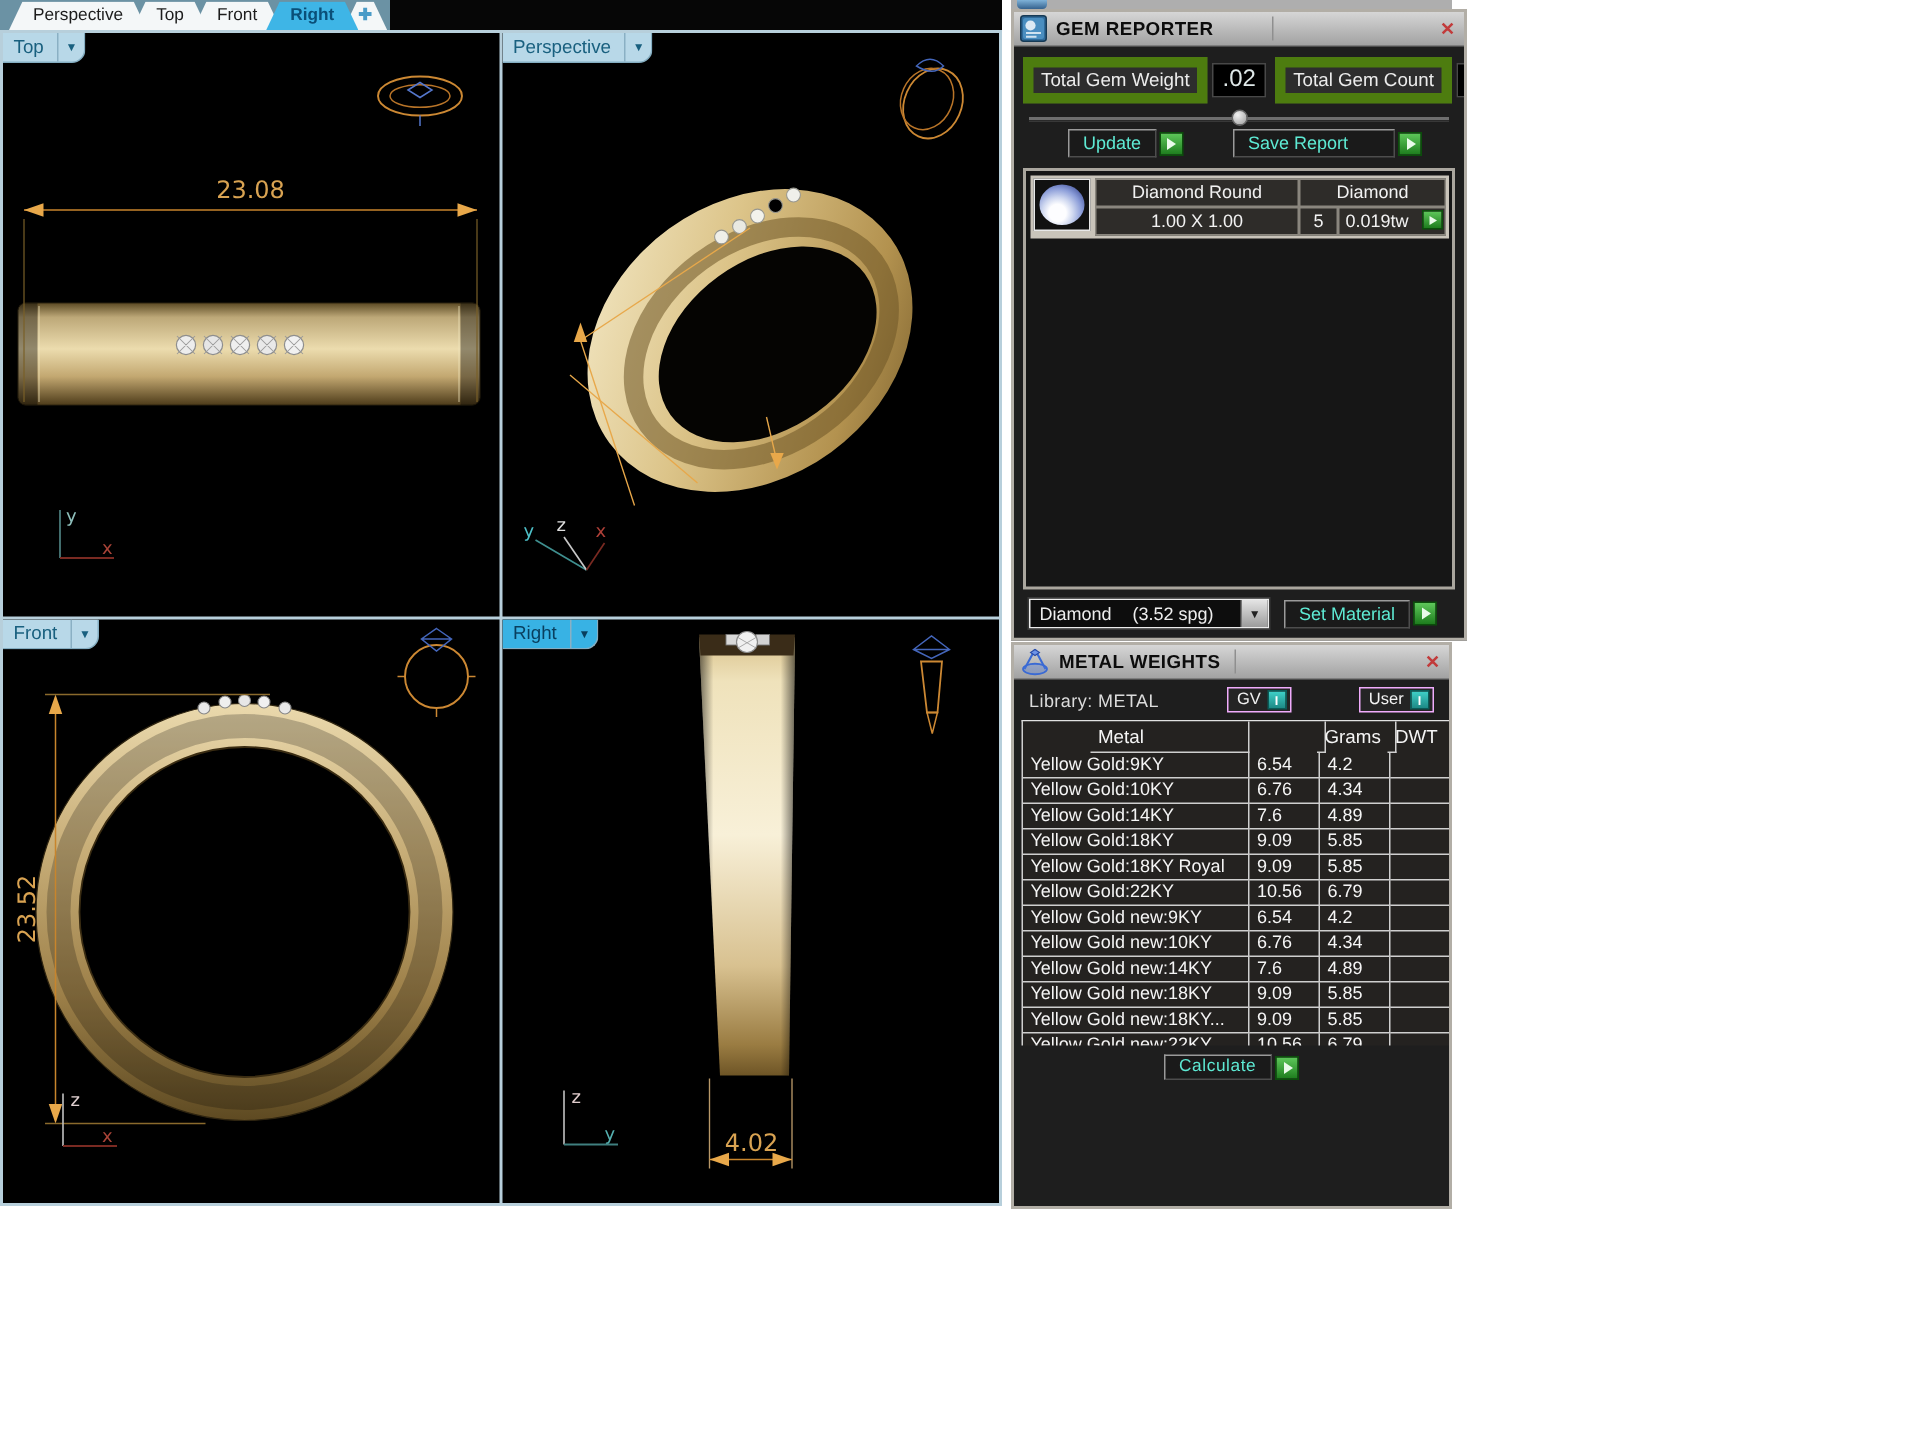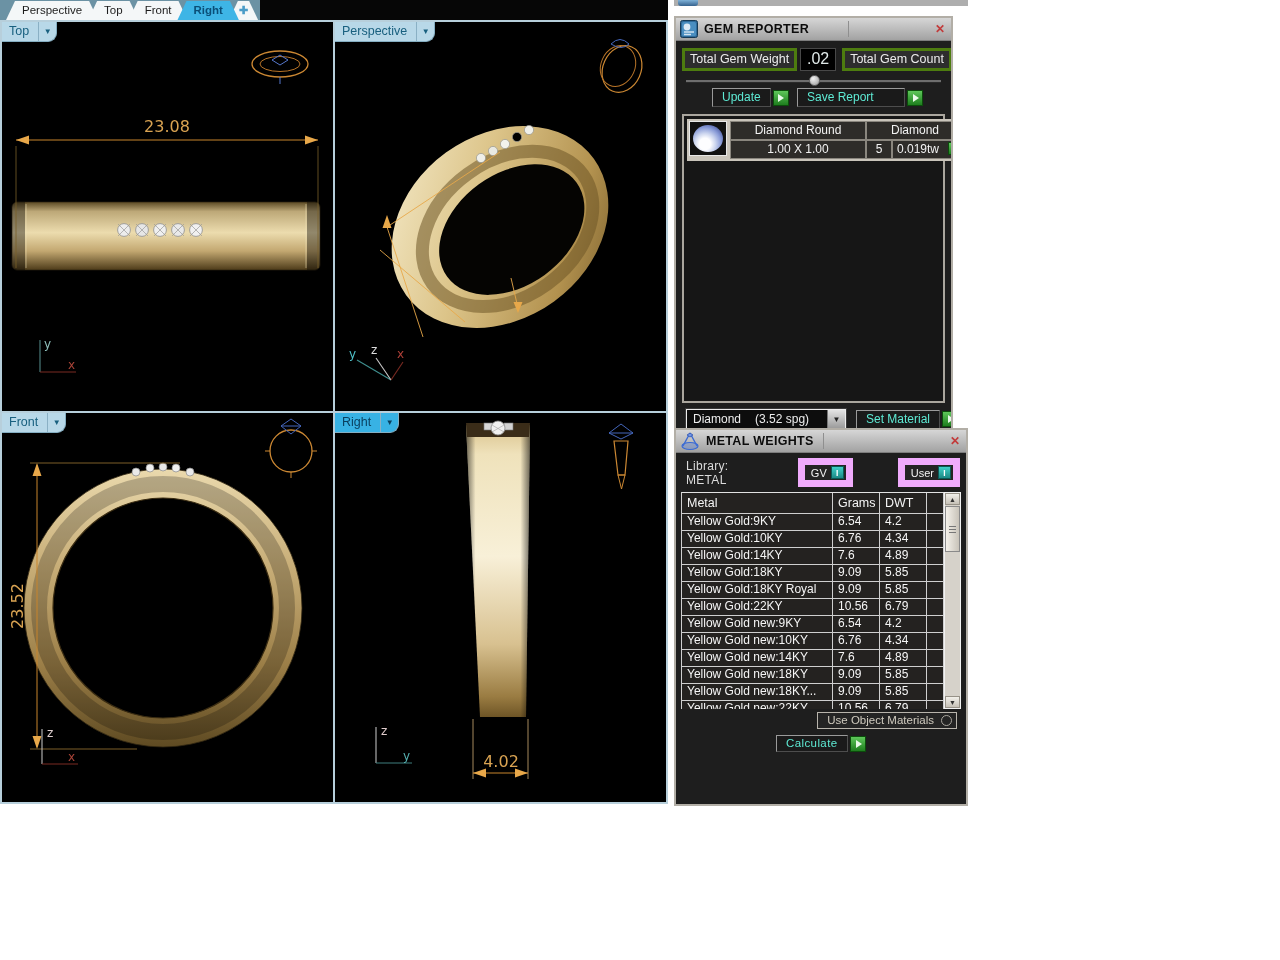--- a/index.html
+++ b/index.html
@@ -32,34 +32,34 @@
           font-size:8px;border-bottom-right-radius:9px;}
   .vlabel.active{background:#38b2e4;color:#093f5e;}
   .vp svg{position:absolute;left:0;top:0;}
 
   
   .topstrip{position:absolute;left:674px;top:0;width:294px;height:6px;background:#aeaeae;}
   .topstrip .sliver{position:absolute;left:4px;top:0;width:20px;height:6px;
        background:linear-gradient(#7fb2d8,#35628e);border-radius:0 0 3px 3px;}
   .panel{position:absolute;left:674px;box-sizing:border-box;
          border:2px solid #b2aea6;background:#1e1e1e;display:flex;flex-direction:column;}
-  .panel.gem{top:16px;width:279px;height:421px;}
+  .panel.gem{top:6px;width:304px;height:421px;}
   .panel.metal{top:428px;width:294px;height:378px;}
   .titlebar{position:relative;height:22px;flex:0 0 22px;display:flex;align-items:center;
             background:linear-gradient(#d6d6d6,#a2a2a2);border-bottom:1px solid #7d7d7d;
             padding:0 4px;}
   .titlebar .ptitle{font-weight:bold;font-size:12.5px;color:#0c0c0c;margin-left:6px;letter-spacing:.3px;}
   .titlebar .tdiv{position:absolute;top:3px;bottom:3px;width:1px;background:#8f8f8f;}
   .panel.gem .tdiv{left:172px;} .panel.metal .tdiv{left:147px;}
   .closex{margin-left:auto;color:#c23b3b;font-weight:bold;font-size:12px;padding:0 2px;}
   .pbody{flex:1;display:flex;flex-direction:column;overflow:hidden;background:#1e1e1e;}
 
   
   .totals{display:flex;gap:3px;margin:7px 6px 2px 6px;align-items:center;}
-  .tlabel{background:#2d2d2d;border:3px solid #4d7c0f;padding:1px 5px 2px;white-space:nowrap;
+  .tlabel{background:#2d2d2d;border:7px solid #4d7c0f;padding:1px 5px 2px;white-space:nowrap;
           color:#ececec;font-size:12.5px;}
   .tval{background:#000;border:1px solid #484848;min-width:30px;text-align:center;
         color:#dfe8e8;font-size:16px;padding:1px 2px 2px;}
   .slider{position:relative;height:11px;margin:1px 10px;}
   .slider .groove{position:absolute;left:0;right:0;top:6px;height:2px;background:#6e6e6e;
         border-bottom:1px solid #2a2a2a;}
   .slider .knob{position:absolute;left:50%;top:1px;width:9px;height:9px;margin-left:-5px;
         border-radius:50%;background:radial-gradient(circle at 35% 30%,#f2f2f2,#9a9a9a);
         border:1px solid #666;}
   .btnrow{display:flex;margin:2px 28px 7px 36px;justify-content:space-between;}
@@ -87,30 +87,30 @@
         font-size:12px;box-sizing:border-box;}
   .dropdown .dname{padding-left:6px;}
   .dropdown .dspg{margin-left:14px;}
   .dropdown .darrow{margin-left:auto;width:17px;align-self:stretch;
         background:linear-gradient(#e4e4e4,#9c9c9c);border-left:1px solid #777;color:#222;
         font-size:8px;display:flex;align-items:center;justify-content:center;}
 
   
   .librow{display:flex;align-items:center;padding:5px 6px 5px 10px;gap:40px;}
   .libtext{color:#dcdcdc;font-size:12px;letter-spacing:.3px;}
-  .togglebtn{display:flex;align-items:center;gap:4px;background:#242424;border:7px solid #f0abfc;
+  .togglebtn{display:flex;align-items:flex-start;gap:4px;background:#242424;border:1px solid #f0abfc;
         padding:1px 2px 1px 6px;color:#f2f2f2;font-size:11px;margin-left:5px;}
   .togglebtn:first-of-type{margin-left:auto;}
   .ibox{width:11px;height:11px;background:linear-gradient(#3fd0c8,#1d8a86);border:1px solid #0a5a56;
         color:#fff;font-size:8.5px;font-weight:bold;display:flex;align-items:center;justify-content:center;}
   .tablewrap{display:flex;margin:0 5px;}
   .mtable{flex:1;border-top:1px solid #e2e2e2;border-left:1px solid #cfcfcf;}
   .mhead,.mrow{display:grid;grid-template-columns:151px 47px 47px 1fr;background:#242220;}
   .mhead > div{border-right:1px solid #cfcfcf;border-bottom:1px solid #cfcfcf;
-        color:#f5f5f5;font-size:12.5px;padding:3px 0 3px 5px;}
+        color:#f5f5f5;font-size:12.5px;padding:3px 0 3px 5px;margin-left:45px;}
   .mrowclip{height:195px;overflow:hidden;}
   .mrow > div{border-right:1px solid #cfcfcf;border-bottom:1px solid #cfcfcf;
         color:#f5f5f5;font-size:12px;height:16px;line-height:15px;padding-left:5px;
         white-space:nowrap;overflow:hidden;}
   .mscroll{width:15px;background:#d6d2ca;border:1px solid #f2f2f2;display:flex;
         flex-direction:column;box-sizing:content-box;}
   .sarrow{height:12px;display:flex;align-items:center;justify-content:center;font-size:7px;
         color:#333;background:linear-gradient(#f2f0ea,#c6c1b7);border:1px solid #979288;box-sizing:border-box;}
   .sarrow.down{margin-top:auto;}
   .sthumb{height:44px;margin:1px 0;background:linear-gradient(90deg,#f4f1ea,#c8c3b9);
@@ -539,26 +539,20 @@
           </div>
         </div>
         <div class="mscroll">
           <div class="sarrow">▲</div>
           <div class="sthumb">
               <span class="sgrip"></span>
             </div>
           <div class="sarrow down">▼</div>
         </div>
       </div>
-      <div class="uomrow">
-        <div class="uom">
-          <span>Use Object Materials</span>
-          <span class="circ"></span>
-        </div>
-      </div>
       <div class="calcrow">
         <div class="btnpair">
           <button class="dbtn">Calculate</button>
           <span class="playbtn">
               <span class="tri"></span>
             </span>
         </div>
       </div>
     </div>
   </div>

